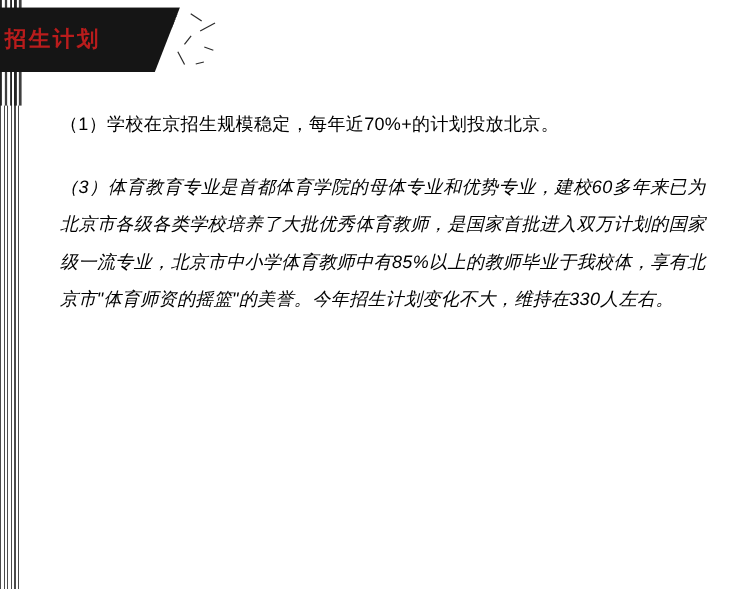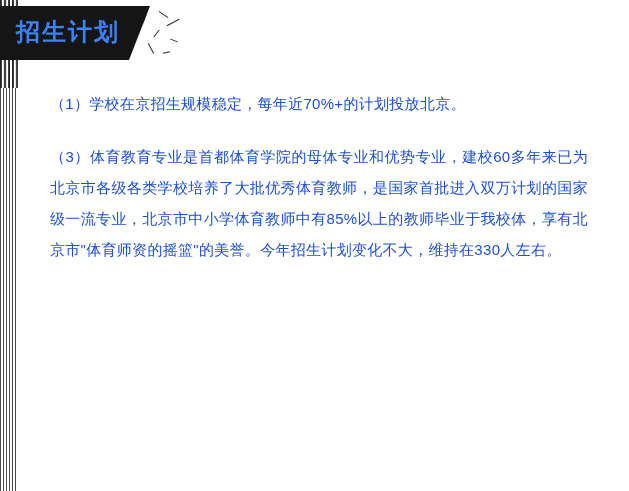--- a/index.html
+++ b/index.html
@@ -67,24 +67,24 @@
     background:
       repeating-linear-gradient(
         115deg,
         #1c1c1c 0px, #1c1c1c 1px,
         rgba(255,255,255,0) 1px, rgba(255,255,255,0) 4px
       );
     clip-path: polygon(18% 0, 100% 0, 62% 100%, 0% 100%);
   }
   .banner-title {
     position: absolute;
-    left: 16px;
+    left: 4px;
     top: 18px;
-    color: #3b82f6;
-    font-size: 24px;
+    color: #b91c1c;
+    font-size: 18px;
     font-weight: bold;
     letter-spacing: 2px;
     line-height: 28px;
     z-index: 3;
   }
   
   .sparkle {
     position: absolute;
     z-index: 2;
     background: #2a2a2a;
@@ -97,29 +97,29 @@
   .sparkle.s6 { left: 163px; top: 52px; width: 7px;  height: 1px; transform: rotate(-14deg); }
 
   
   .content {
     position: absolute;
     left: 50px;
     top: 88px;
     width: 538px;
   }
   .para {
-    color: #1d4ed8;
+    color: #000000;
     font-size: 15px;
     line-height: 31px;
     text-align: justify;
     text-justify: inter-ideograph;
     margin: 0 0 22px 0;
     letter-spacing: .3px;
   }
-  .para:last-child { margin-bottom: 16px; }
+  .para:last-child { margin-bottom: 16px; font-style: italic; }
 </style>
 </head>
 <body>
 
 <div class="left-strip"></div>
 <div class="left-strip upper"></div>
 
 <div class="banner-wrap">
   <div class="banner-shape"></div>
   <div class="banner-title">招生计划</div>

